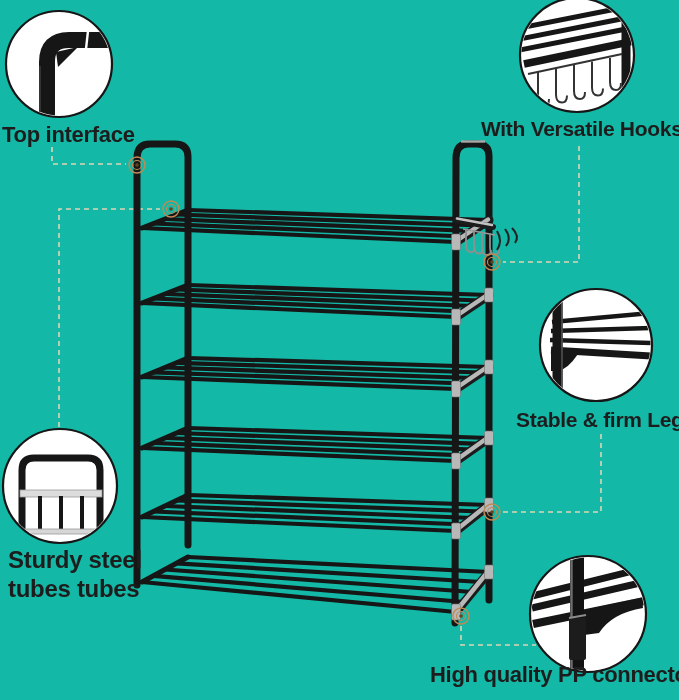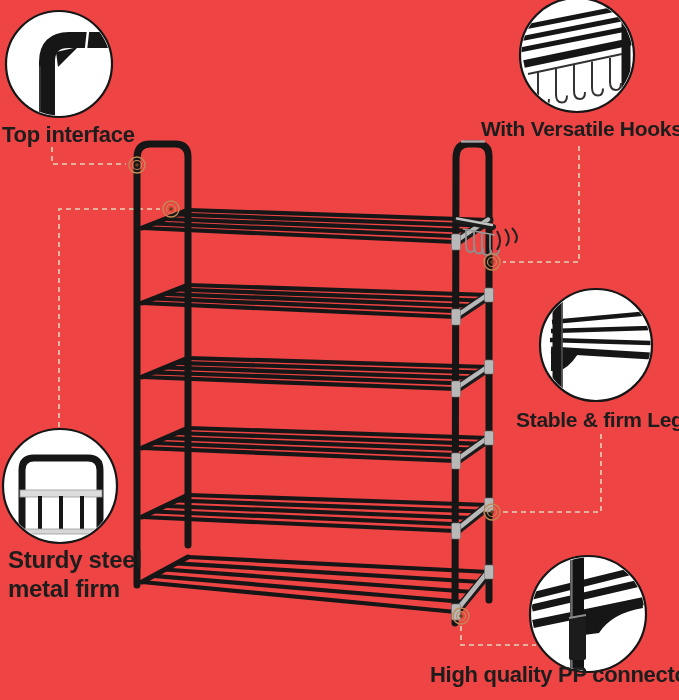--- a/index.html
+++ b/index.html
@@ -1,20 +1,20 @@
 <!DOCTYPE html>
 <html><head>
 <meta charset="utf-8">
 <title>Shoe Rack Feature Diagram</title>
 <style>
   html,body{margin:0;padding:0;background:#ffffff;}
   #canvas{
     position:relative;
     width:679px;height:700px;
-    background:#ef4444;
+    background:#14b8a6;
     overflow:hidden;
     font-family:"Liberation Sans", sans-serif;
   }
   #rack-svg{position:absolute;left:0;top:0;}
   .callout-label{
     position:absolute;
     color:#1d1d1d;
     font-weight:700;
     letter-spacing:-0.3px;
     white-space:nowrap;
@@ -243,17 +243,17 @@
   </svg>
 
   <div class="callout-label" id="label-top-interface">Top interface</div>
 
   <div class="callout-label" id="label-versatile-hooks">With Versatile Hooks</div>
 
   <div class="callout-label" id="label-stable-legs">Stable &amp; firm Legs</div>
 
   <div class="callout-label" id="label-steel-tubes">
     <div>Sturdy steel</div>
-    <div>metal firm</div>
+    <div>tubes tubes</div>
   </div>
 
   <div class="callout-label" id="label-pp-connector">High quality PP connecto</div>
 </div>
 
 </body></html>

